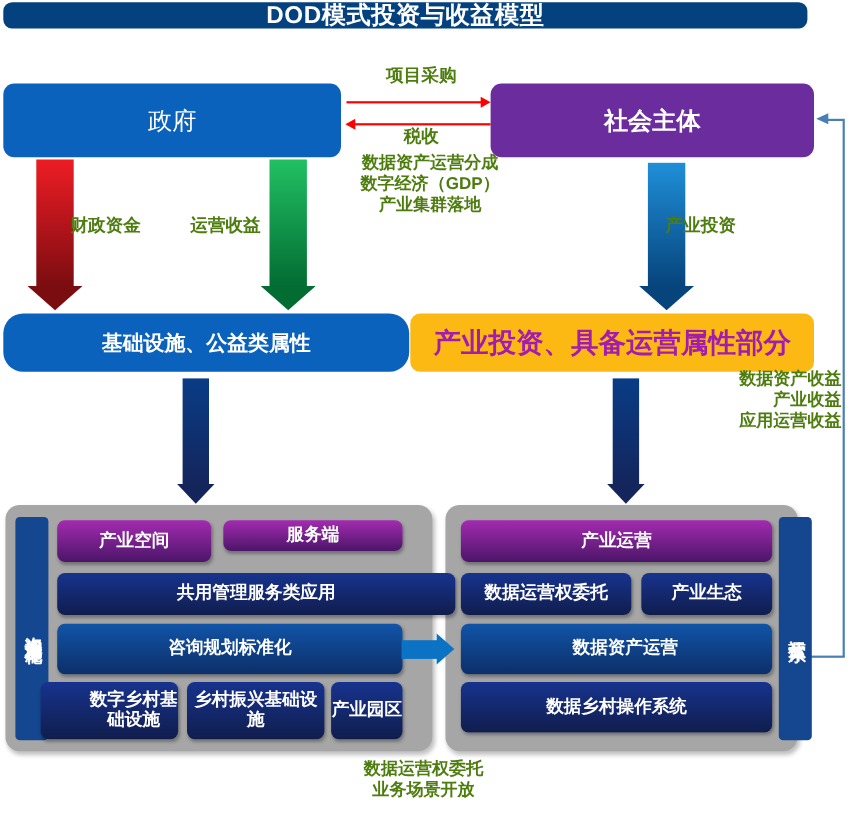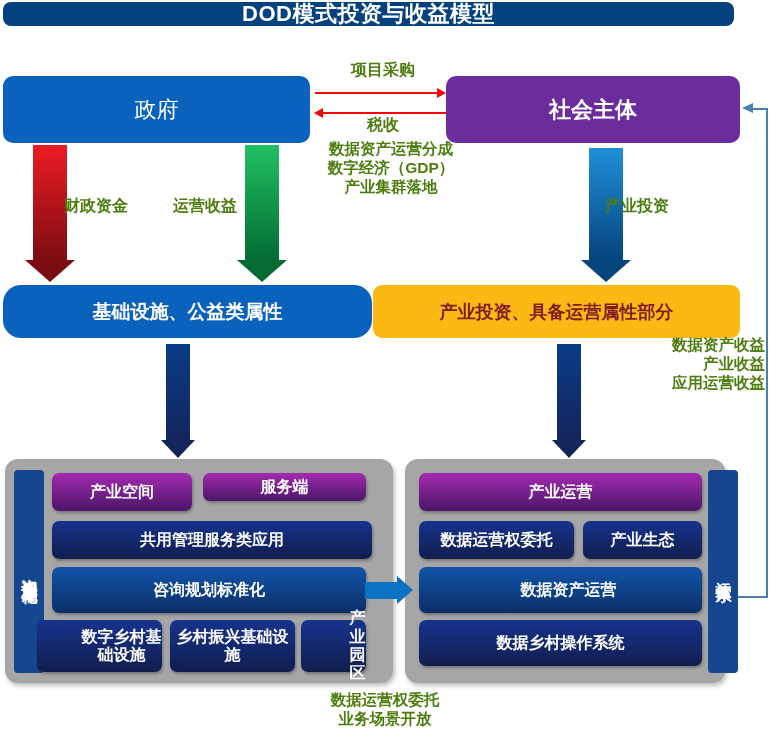--- a/index.html
+++ b/index.html
@@ -35,23 +35,23 @@
 
   
   #infra-box{
     left:3px;top:285px;width:369px;height:53px;border-radius:18px;
     background:#0a62bd;color:#fff;
     display:flex;align-items:center;justify-content:center;
     font-size:19px;font-weight:bold;
   }
   #industry-box{
     left:373px;top:285px;width:367px;height:53px;border-radius:9px;
-    background:#fcb813;color:#7f1d1d;
-    display:flex;align-items:center;justify-content:center;
-    font-size:18px;font-weight:bold;
+    background:#fcb813;color:#a21caf;
+    display:flex;align-items:center;justify-content:center;
+    font-size:25px;font-weight:bold;
   }
 
   
   .lbl{color:#4d7c0f;font-weight:bold;line-height:1.22;}
   #lbl-procure{left:318px;top:60px;width:130px;text-align:center;font-size:16px;}
   #lbl-tax{left:318px;top:115px;width:130px;text-align:center;font-size:16px;}
   #lbl-returns{left:296px;top:140px;width:190px;text-align:center;font-size:15.5px;}
   #lbl-fiscal{left:46px;top:196px;width:100px;text-align:center;font-size:16px;}
   #lbl-oprev{left:155px;top:196px;width:100px;text-align:center;font-size:16px;}
   #lbl-invest{left:605px;top:196px;width:96px;text-align:left;font-size:16px;}
@@ -147,25 +147,25 @@
     line-height:1.15;font-size:16px;
     box-shadow:1px 2px 3px rgba(0,0,0,.3);
   }
   .c-purple{background:linear-gradient(to bottom,#a32bb0,#4b1568);}
   .c-navy{background:linear-gradient(to bottom,#17338e,#101d4d);}
   .c-blue{background:linear-gradient(to bottom,#1154a8,#0c2f68);}
 
   
   #lc-space{left:52px;top:473px;width:140px;height:38px;}
   #lc-service{left:203px;top:473px;width:163px;height:28px;}
-  #lc-common{left:52px;top:521px;width:320px;height:38px;}
+  #lc-common{left:52px;top:521px;width:362px;height:38px;}
   #lc-os{left:52px;top:567px;width:314px;height:46px;}
   #lc-digital{left:37px;top:620px;width:125px;height:52px;padding-left:44px;}
   #lc-revital{left:170px;top:620px;width:125px;height:52px;}
-  #lc-park{left:301px;top:620px;width:65px;height:52px;padding-left:48px;}
+  #lc-park{left:301px;top:620px;width:65px;height:52px;}
 
   
   #rc-op{left:419px;top:473px;width:283px;height:38px;}
   #rc-attr{left:419px;top:521px;width:155px;height:38px;}
   #rc-eco{left:583px;top:521px;width:119px;height:38px;}
   #rc-asset{left:419px;top:567px;width:283px;height:46px;padding-left:16px;}
   #rc-invest{left:419px;top:620px;width:283px;height:46px;}
 </style>
 </head>
 <body>

